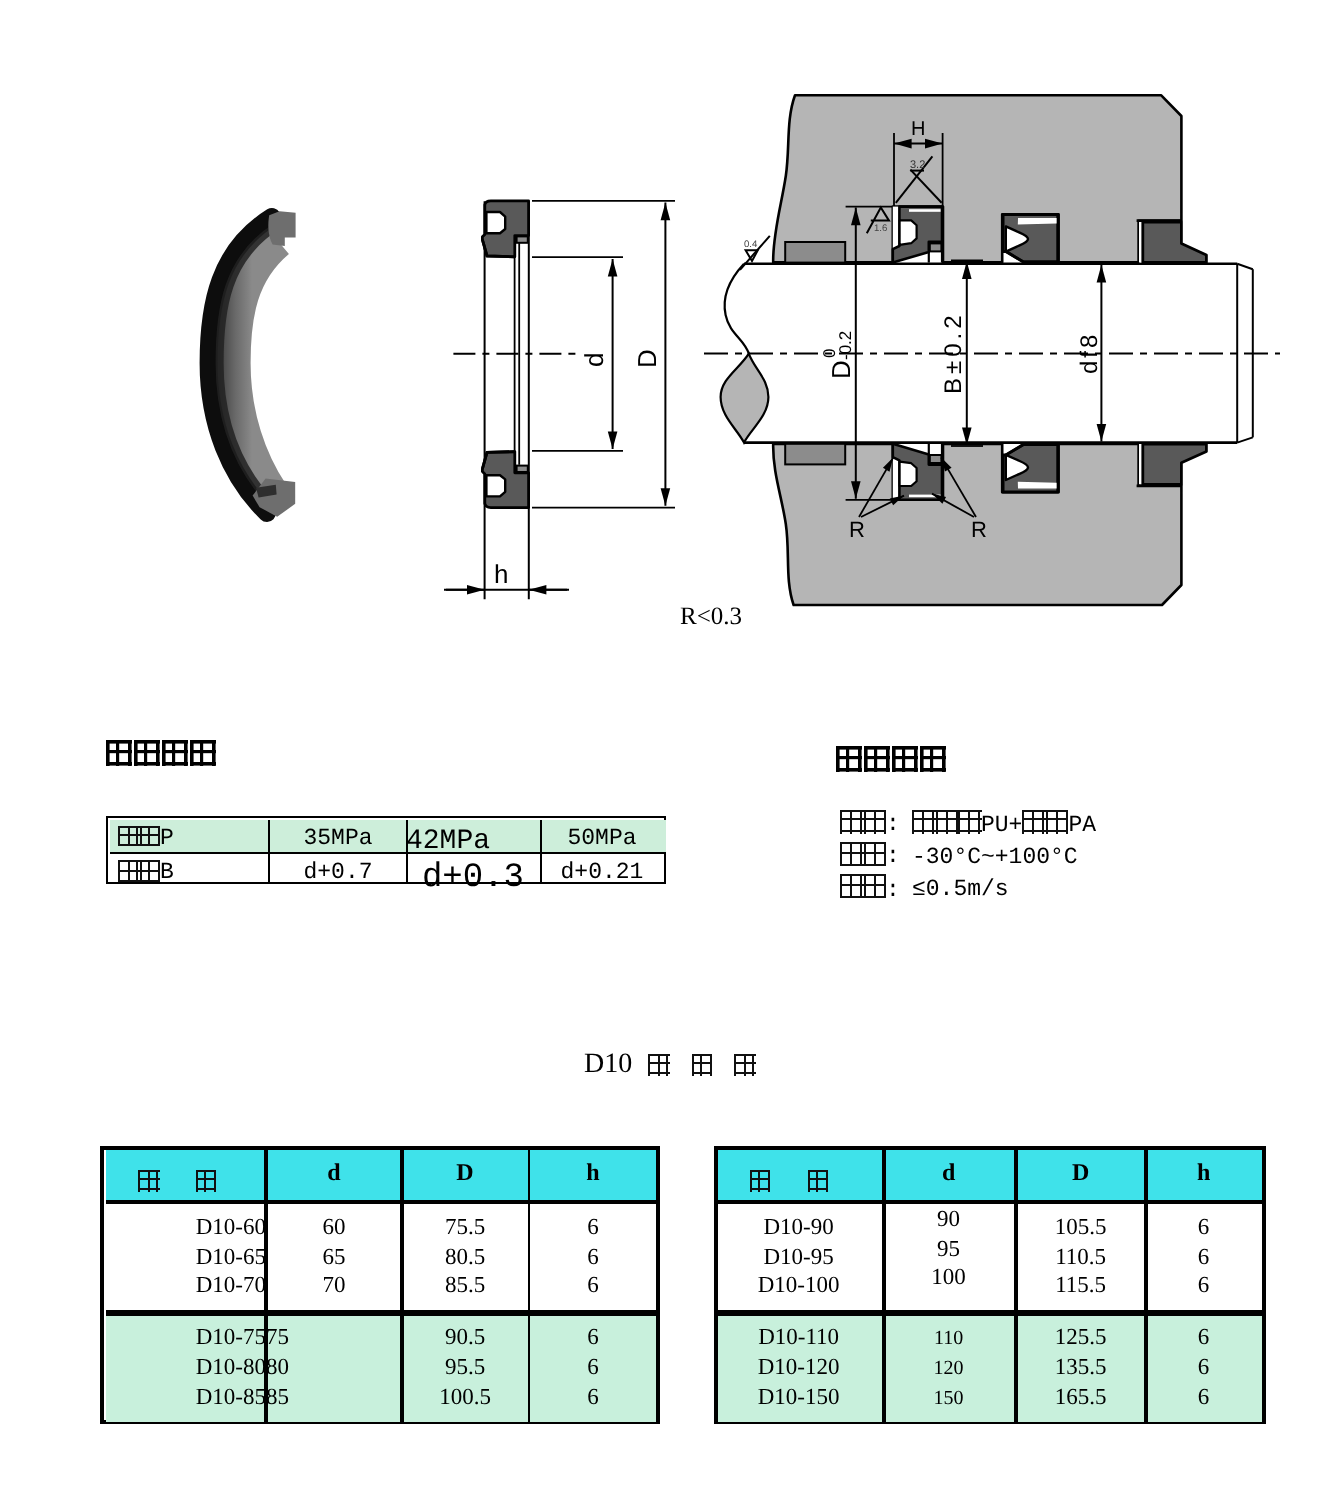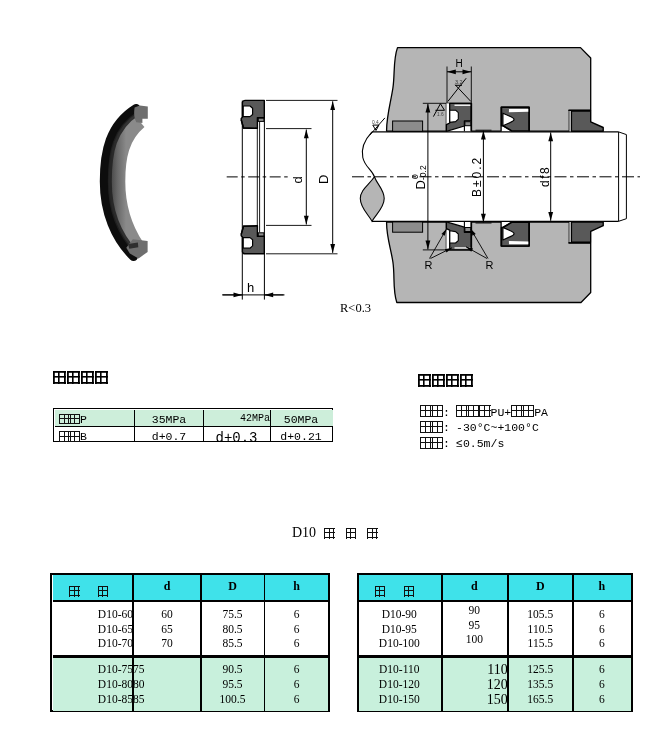--- a/index.html
+++ b/index.html
@@ -212,25 +212,25 @@
 
 <div class="abs" style="left:53px;top:408px;width:282px;height:35.7px">
   <div class="abs" style="left:0;top:0;width:278.4px;height:32.1px;border:1.8px solid #000"></div>
   <div class="abs" style="left:1.8px;top:1.8px;width:278.4px;height:16.2px;background:#cdeeda"></div>
   <div class="abs" style="left:1.8px;top:18px;width:278.4px;height:1px;background:#000"></div>
   <div class="abs" style="left:81.2px;top:1.8px;width:1px;height:32.1px;background:#000"></div>
   <div class="abs" style="left:150.4px;top:1.8px;width:1px;height:32.1px;background:#000"></div>
   <div class="abs" style="left:217.3px;top:1.8px;width:1px;height:32.1px;background:#000"></div>
   <div class="abs" style="left:6px;top:4.5px;font-size:11.5px;font-family:'Liberation Mono',monospace"><span class="cjk" style="width:10.5px;height:10.5px"></span><span class="cjk" style="width:10.5px;height:10.5px"></span>P</div>
   <div class="abs" style="left:81px;top:4.5px;width:70px;text-align:center;font-size:11.5px;font-family:'Liberation Mono',monospace">35MPa</div>
-  <div class="abs" style="left:150px;top:4.5px;width:67px;text-align:right;font-size:10px;font-family:'Liberation Mono',monospace">42MPa</div>
+  <div class="abs" style="left:150px;top:4.5px;width:67px;text-align:left;font-size:14px;font-family:'Liberation Mono',monospace">42MPa</div>
   <div class="abs" style="left:217px;top:4.5px;width:62px;text-align:center;font-size:11.5px;font-family:'Liberation Mono',monospace">50MPa</div>
   <div class="abs" style="left:6px;top:22.3px;font-size:11.5px;font-family:'Liberation Mono',monospace"><span class="cjk" style="width:10.5px;height:10.5px"></span><span class="cjk" style="width:10.5px;height:10.5px"></span>B</div>
   <div class="abs" style="left:81px;top:22.3px;width:70px;text-align:center;font-size:11.5px;font-family:'Liberation Mono',monospace">d+0.7</div>
-  <div class="abs" style="left:150px;top:22.3px;width:67px;text-align:center;font-size:14px;font-family:'Liberation Mono',monospace">d+0.3</div>
+  <div class="abs" style="left:150px;top:22.3px;width:67px;text-align:center;font-size:17px;font-family:'Liberation Mono',monospace">d+0.3</div>
   <div class="abs" style="left:217px;top:22.3px;width:62px;text-align:center;font-size:11.5px;font-family:'Liberation Mono',monospace">d+0.21</div>
 </div>
 
 <div class="abs san" style="left:292px;top:525px;font-size:14px;white-space:nowrap">D10<span class="cjk" style="width:10.5px;height:11px;margin-left:8px"></span><span class="cjk" style="width:10.5px;height:11px;margin-left:11px"></span><span class="cjk" style="width:10.5px;height:11px;margin-left:11px"></span></div>
 
 <div class="abs" style="left:50px;top:572.7px;width:280.5px;height:140.5px">
   <div class="abs" style="left:0;top:0;width:275.5px;height:135.5px;border:2.5px solid #000"></div>
   <div class="abs" style="left:2.5px;top:2.5px;width:275.5px;height:24.8px;background:#3fe2ea"></div>
   <div class="abs" style="left:2.5px;top:27.3px;width:275.5px;height:2.4px;background:#000"></div>
   <div class="abs" style="left:2.5px;top:82.4px;width:275.5px;height:3.2px;background:#000"></div>
@@ -269,16 +269,16 @@
   <div class="abs san" style="left:84px;top:6px;width:67px;text-align:center;font-size:12px;font-weight:bold">d</div>
   <div class="abs san" style="left:151px;top:6px;width:65px;text-align:center;font-size:12px;font-weight:bold">D</div>
   <div class="abs san" style="left:216px;top:6px;width:58px;text-align:center;font-size:12px;font-weight:bold">h</div>
 
   <div class="abs san" style="left:0;top:34.4px;width:85px;text-align:center;font-size:11.5px;line-height:14.6px">D10-90<br>D10-95<br>D10-100</div>
   <div class="abs san" style="left:84px;top:30.5px;width:67px;text-align:center;font-size:11.5px;line-height:14.6px">90<br>95<br>100</div>
   <div class="abs san" style="left:151px;top:34.4px;width:65px;text-align:center;font-size:11.5px;line-height:14.6px">105.5<br>110.5<br>115.5</div>
   <div class="abs san" style="left:216px;top:34.4px;width:58px;text-align:center;font-size:11.5px;line-height:14.6px">6<br>6<br>6</div>
 
   <div class="abs san" style="left:0;top:89.2px;width:85px;text-align:center;font-size:11.5px;line-height:15px">D10-110<br>D10-120<br>D10-150</div>
-  <div class="abs san" style="left:84px;top:89.2px;width:67px;text-align:right;font-size:14px;line-height:15px">110<br>120<br>150</div>
+  <div class="abs san" style="left:84px;top:89.2px;width:67px;text-align:center;font-size:10px;line-height:15px">110<br>120<br>150</div>
   <div class="abs san" style="left:151px;top:89.2px;width:65px;text-align:center;font-size:11.5px;line-height:15px">125.5<br>135.5<br>165.5</div>
   <div class="abs san" style="left:216px;top:89.2px;width:58px;text-align:center;font-size:11.5px;line-height:15px">6<br>6<br>6</div>
 </div>
 
 </body></html>

